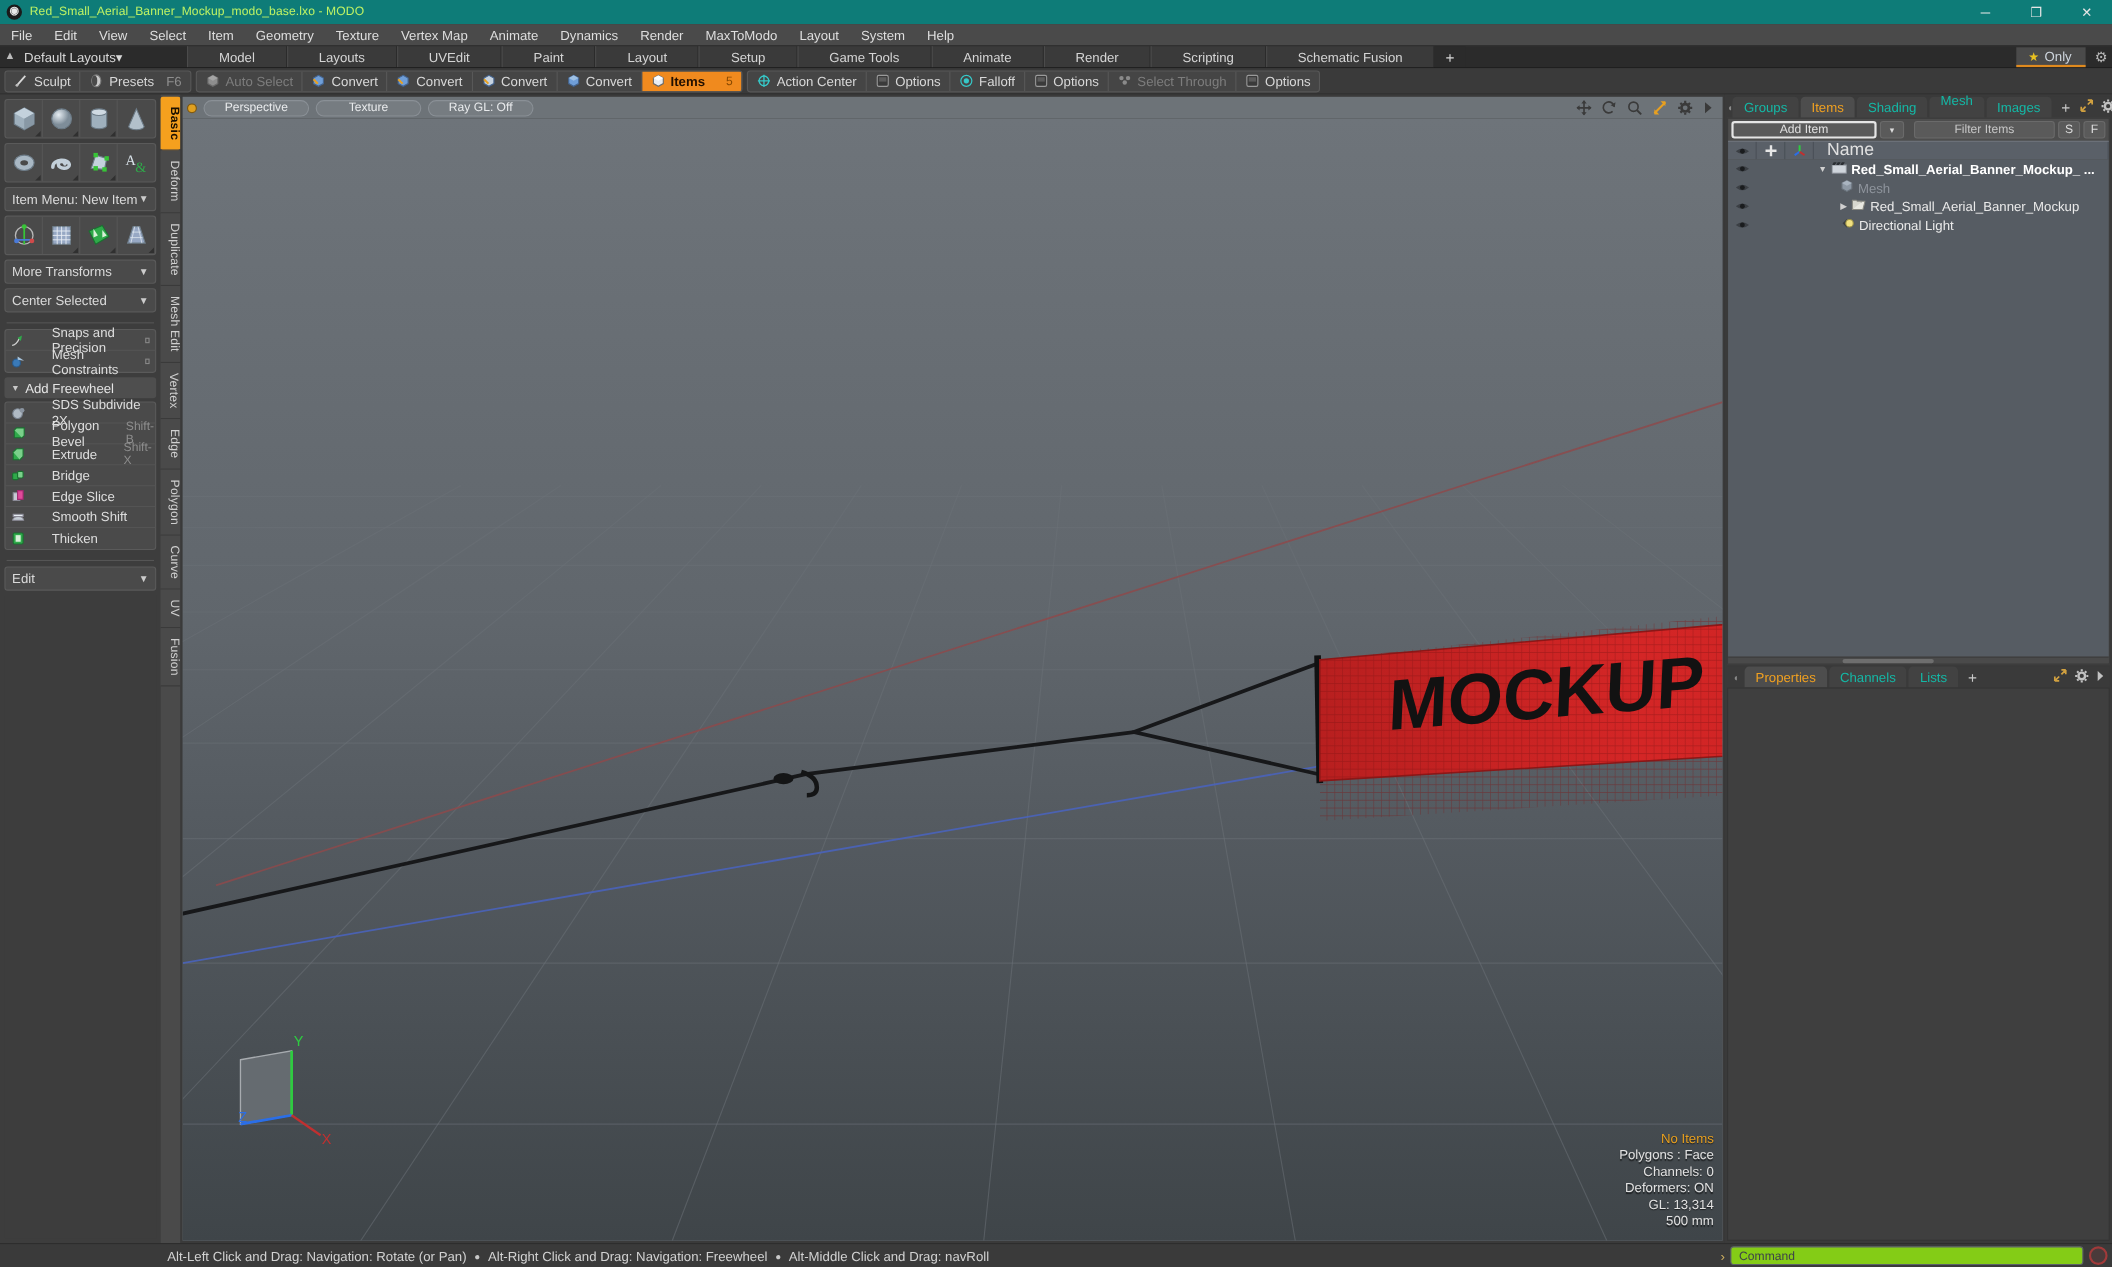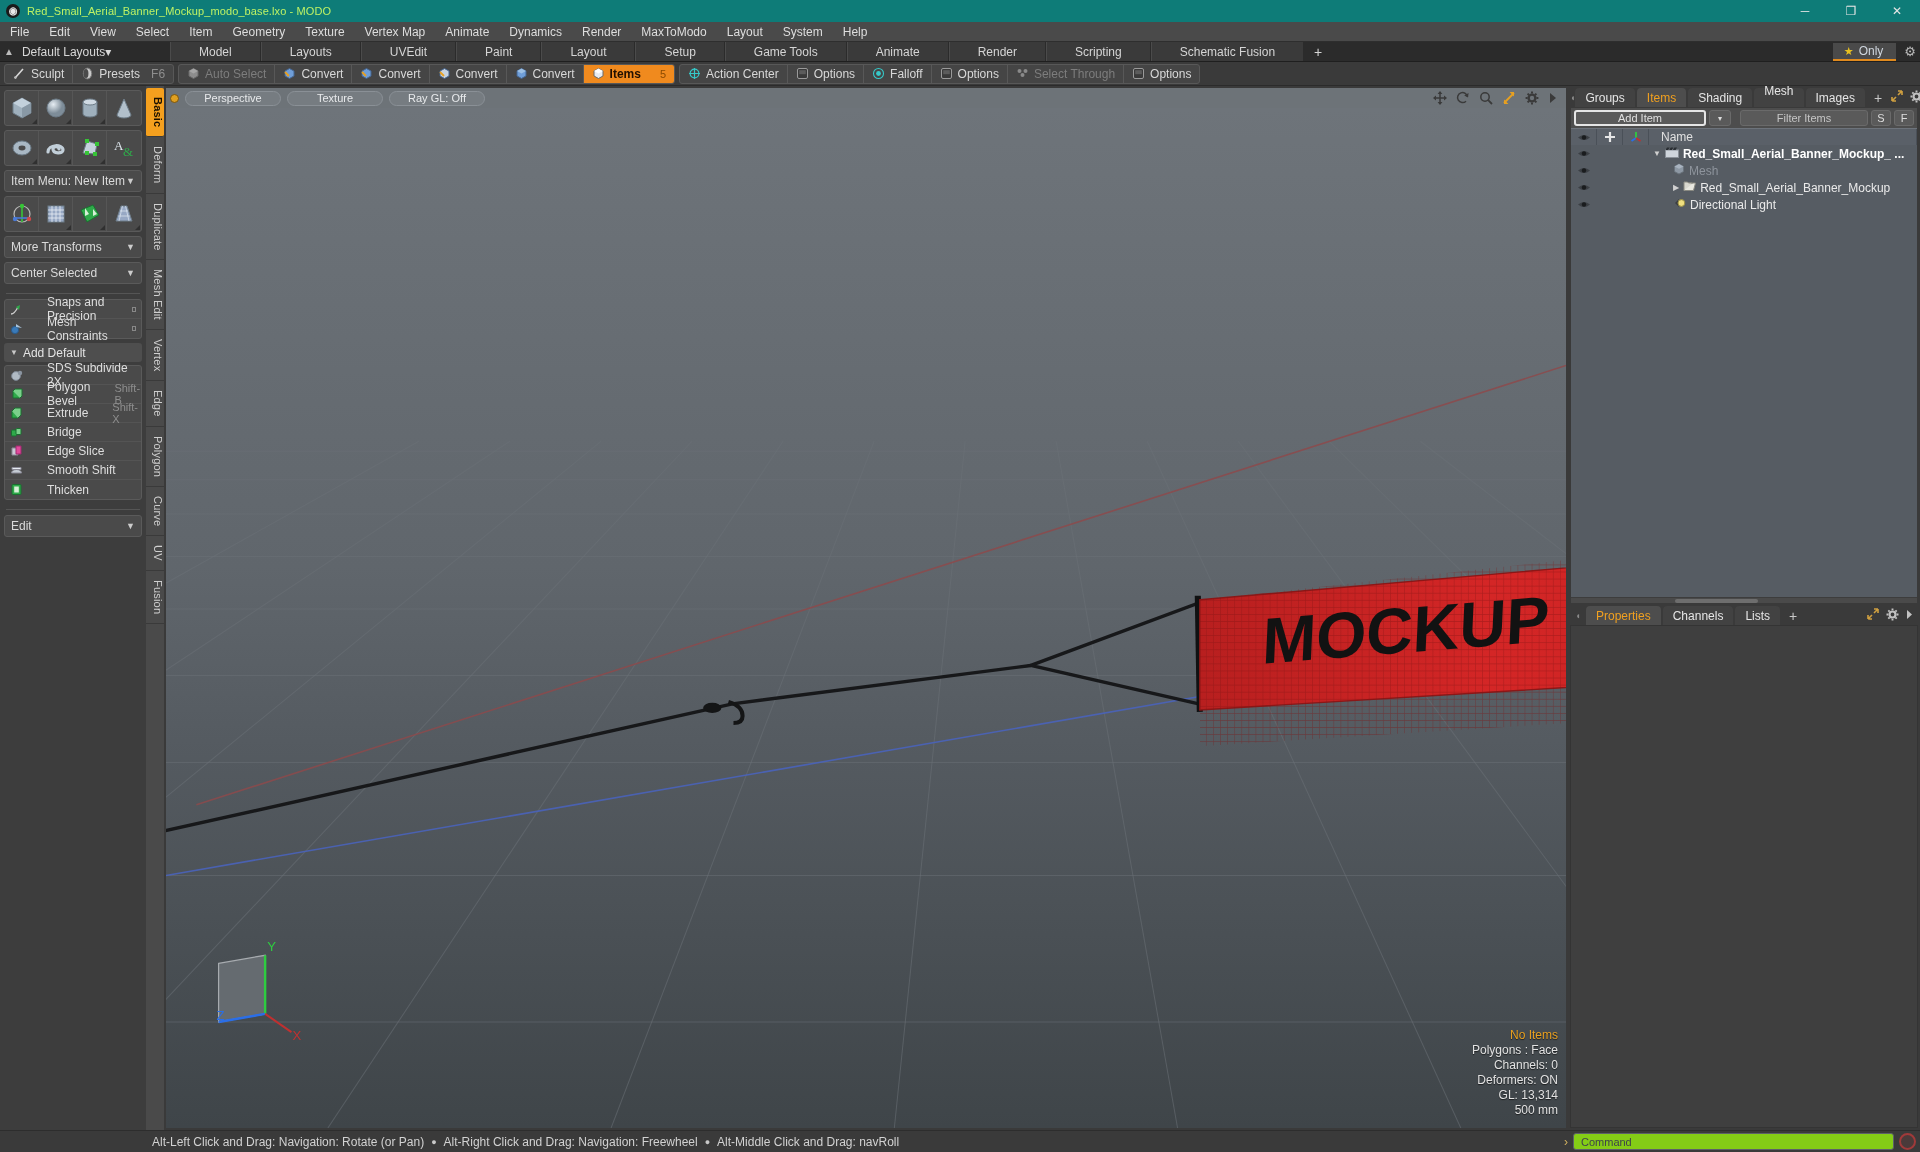--- a/index.html
+++ b/index.html
@@ -146,21 +146,21 @@
     position: absolute; right: 8px; bottom: 10px; text-align: right;
     font-size: 12px; color: #e2e2e2; line-height: 15px; text-shadow: 0 1px 1px rgba(0,0,0,.6);
   }
   .vp-stats .noitems { color: #e8a020; }
 
   
   .rightpanel { width: 352px; flex: 0 0 352px; background: #3a3a3a; display: flex; flex-direction: column; padding: 2px; }
   .panel-tabbar { height: 19px; display: flex; align-items: stretch; background: #3a3a3a; flex: 0 0 19px; }
   .pt-dot { width: 16px; display: flex; align-items: center; justify-content: center; color: #8a8a8a; font-size: 9px; }
   .ptab {
-    padding: 0 10px; display: flex; align-items: center; font-size: 12px; color: #e5e5e5;
+    padding: 0 10px; display: flex; align-items: center; font-size: 12px; color: #14b8a6;
     background: #424242; border-radius: 4px 4px 0 0; margin-right: 2px;
   }
   .ptab.active { background: #4d4d4d; color: #f0a020; }
   .ptab.plus { background: transparent; color: #c8c8c8; padding: 0 7px; font-size: 14px; }
   .pt-right { margin-left: auto; display: flex; align-items: center; gap: 7px; padding-right: 4px; color: #c2c2c2; }
 
   .items-panel { background: #4d4d4d; flex: 0 0 497px; display: flex; flex-direction: column; border: 1px solid #3a3a3a; }
   .items-toolrow { height: 20px; display: flex; align-items: center; gap: 3px; padding: 2px 3px; flex: 0 0 20px; }
   .addbtn {
     height: 16px; background: #5a5a5a; border: 2px solid #e5e5e5; border-radius: 3px;
@@ -171,21 +171,21 @@
             display: flex; align-items: center; justify-content: center; font-size: 8px; color: #ddd; }
   .filterfield {
     height: 16px; background: #5a5a5a; border: 1px solid #6a6a6a; border-radius: 3px;
     flex: 1; display: flex; align-items: center; justify-content: center;
     font-size: 11px; color: #c6c6c6; margin-left: 6px;
   }
   .sqbtn { height: 16px; width: 20px; background: #5a5a5a; border: 1px solid #6a6a6a; border-radius: 3px;
            display: flex; align-items: center; justify-content: center; font-size: 11px; color: #ddd; }
   .items-hdr {
     height: 17px; display: flex; align-items: stretch; background: #5a6068; flex: 0 0 17px;
-    border-top: 1px solid #6d737b; font-size: 12px; color: #e0e0e0;
+    border-top: 1px solid #6d737b; font-size: 16px; color: #e0e0e0;
   }
   .items-hdr .c { display: flex; align-items: center; justify-content: center; border-right: 1px solid #4a5058; }
   .col-eye { width: 26px; } .col-lock { width: 26px; } .col-xform { width: 26px; }
   .col-name { flex: 1; justify-content: flex-start !important; padding-left: 12px; }
   .items-rows { flex: 1; background: #565c63; overflow: hidden; position: relative; }
   .irow { height: 17px; display: flex; align-items: stretch; font-size: 12px; }
   .irow .c { display: flex; align-items: center; justify-content: center; }
   .irow .nm { flex: 1; display: flex; align-items: center; gap: 4px; padding-left: 4px; color: #eaeaea; white-space: nowrap; }
   .irow .nm.bold { font-weight: bold; color: #ffffff; }
   .irow .nm.dim { color: #8e949c; }
@@ -558,21 +558,21 @@
                 <path d="M6 2 L12 6 L6 5 Z" fill="#a8c4dc"></path>
               </svg>
           </span>
           <span>Mesh Constraints</span>
           <span class="minisq"></span>
         </div>
       </div>
 
       <div class="secthdr">
         <span class="tri">▼</span>
-        <span>Add Default</span>
+        <span>Add Freewheel</span>
       </div>
 
       <div class="listbox">
         <div class="lrow">
           <span class="ic">
             <svg viewBox="0 0 13 13">
                 <circle cx="6" cy="7" r="4.4" fill="#b0bac4" stroke="#7a8490"></circle>
                 <circle cx="10" cy="4" r="2.2" fill="#8a94a0"></circle>
               </svg>
           </span>

